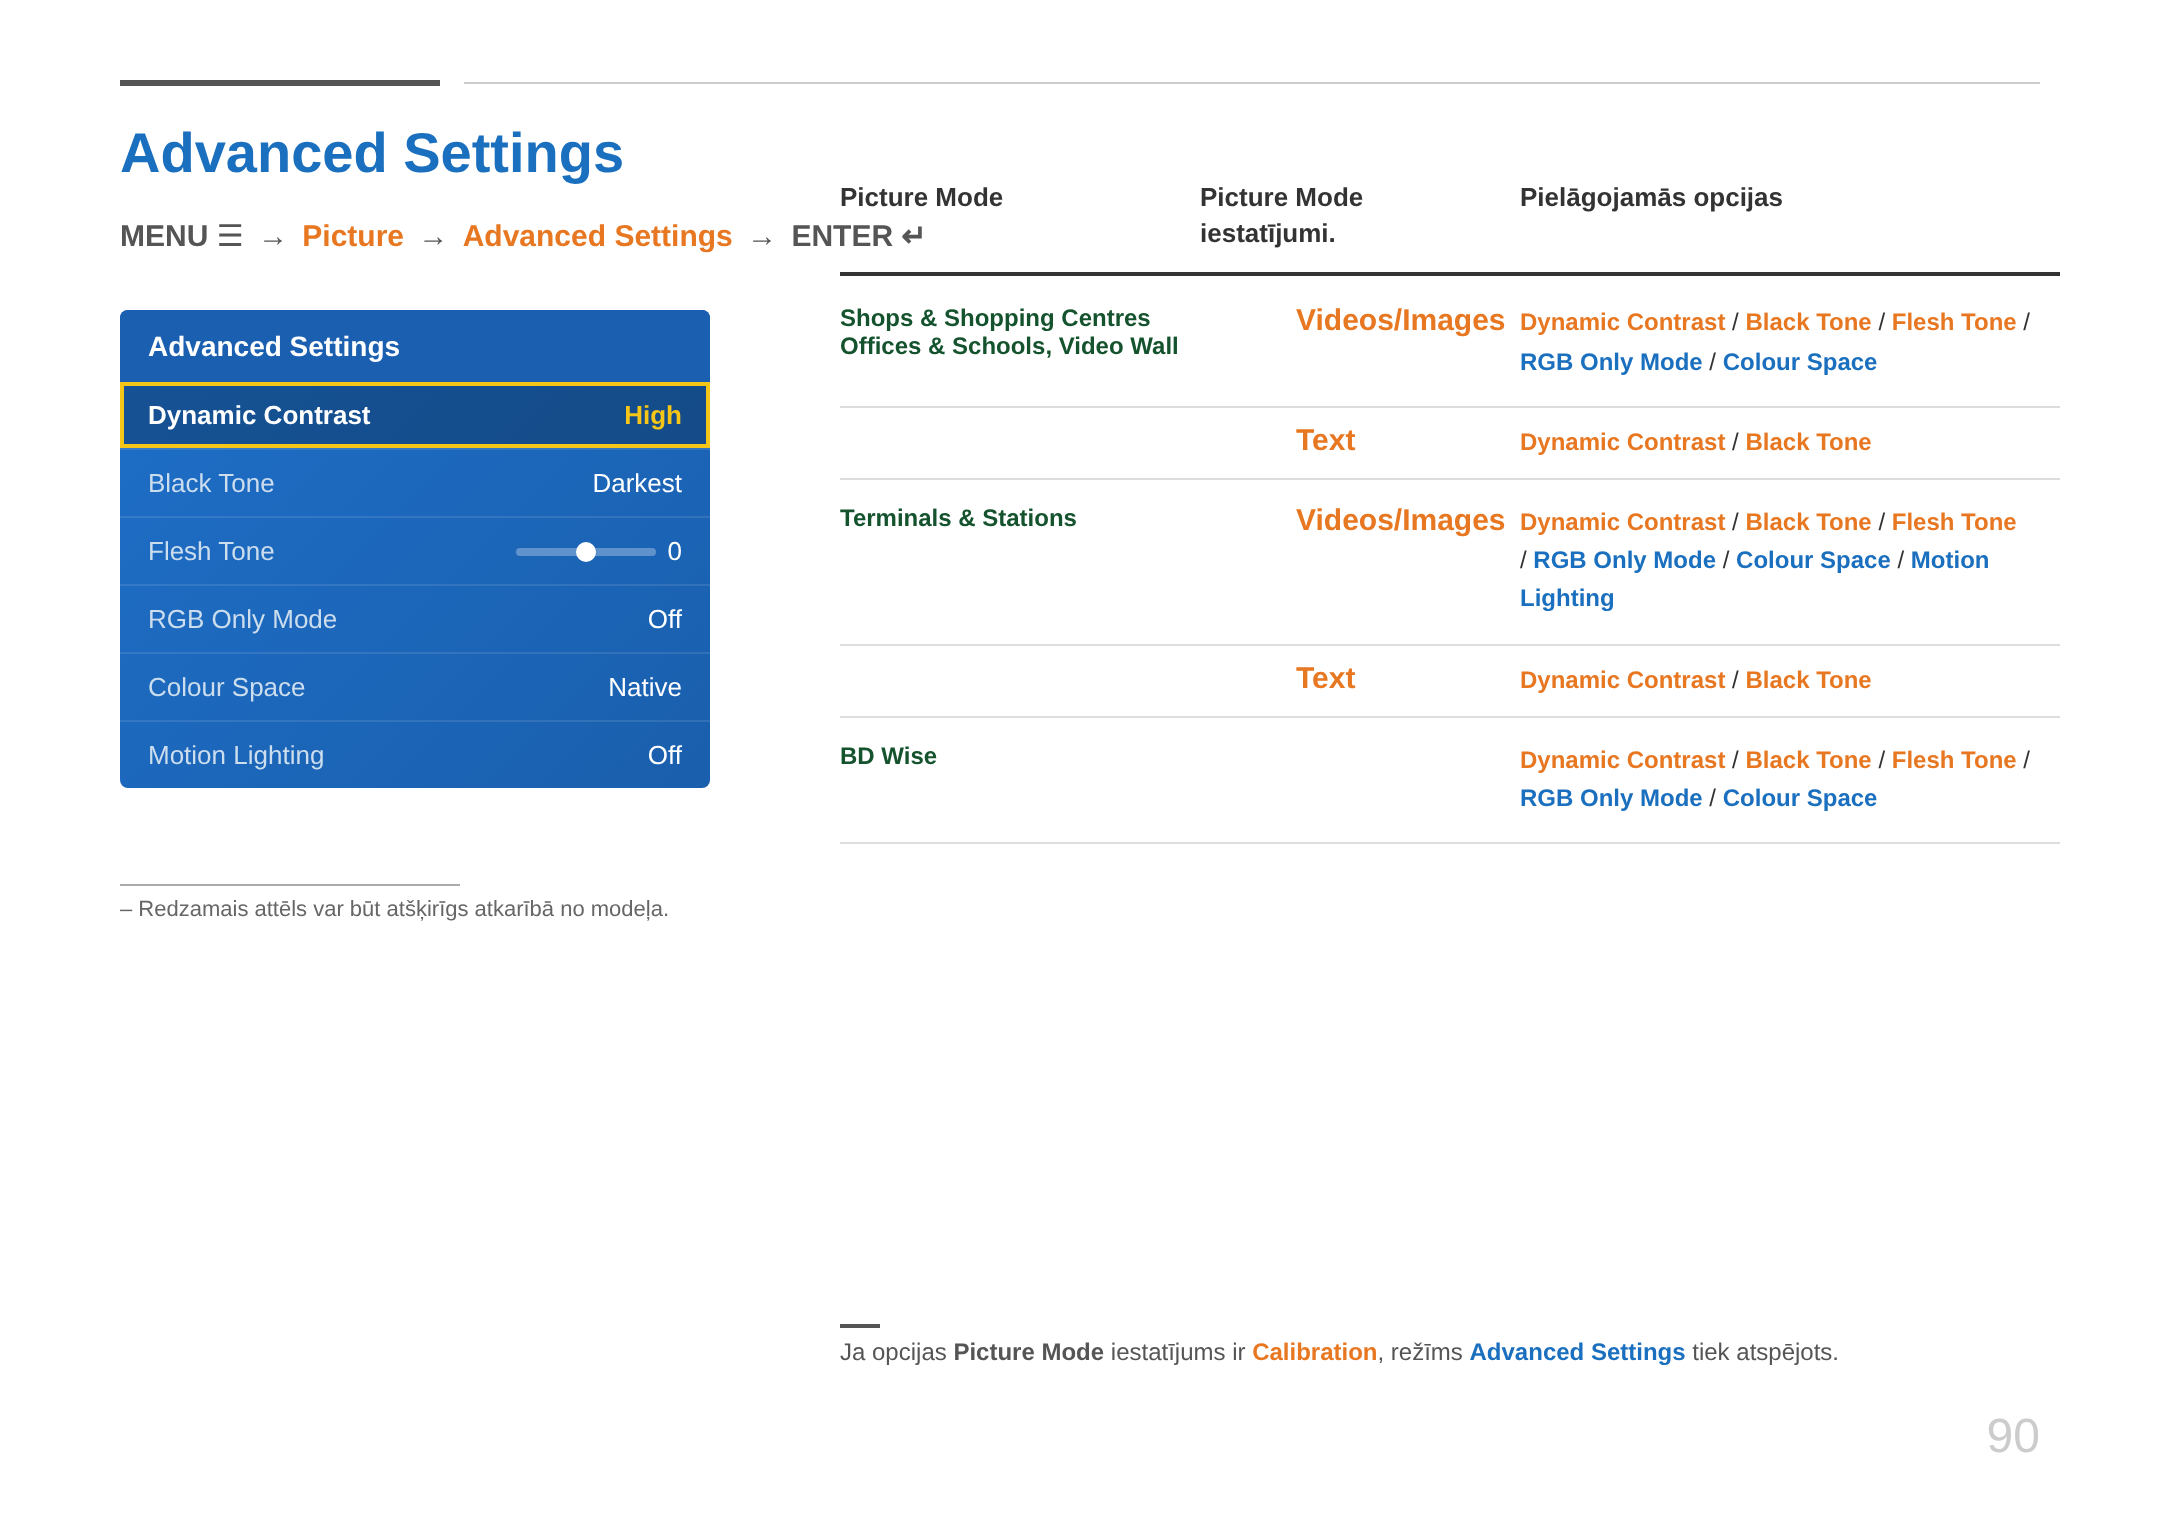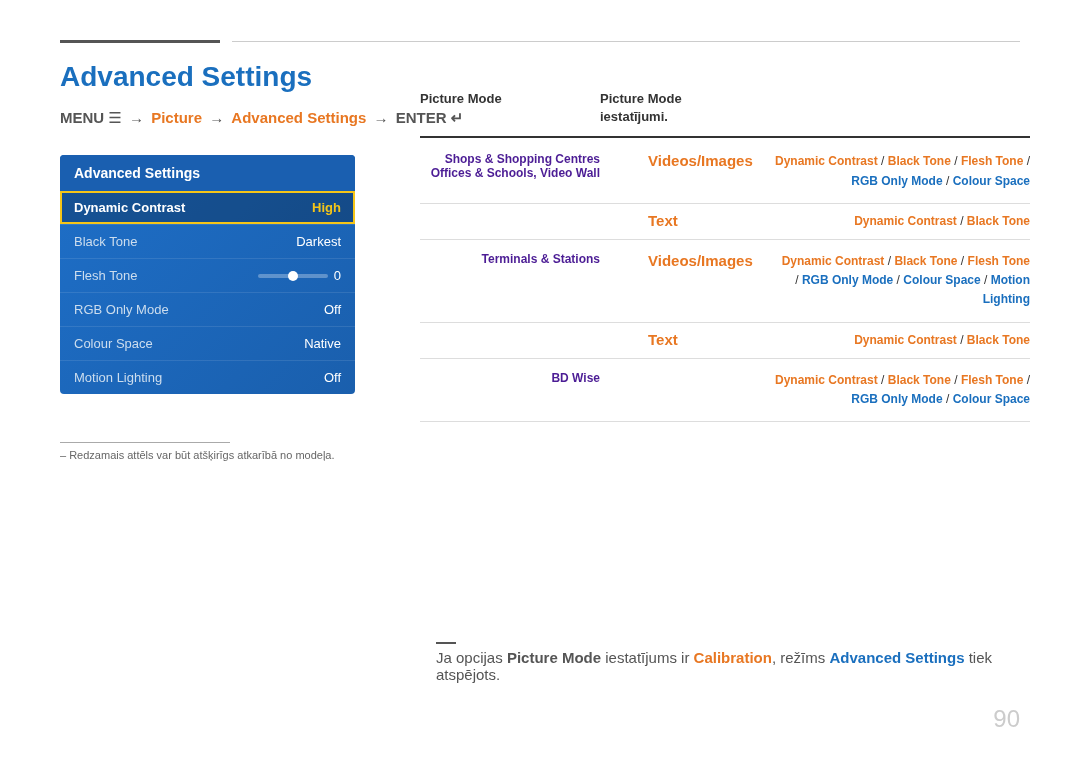--- a/index.html
+++ b/index.html
@@ -167,55 +167,53 @@
       display: grid;
       grid-template-columns: 180px 160px 1fr;
       padding: 12px 0;
       border-bottom: 1px solid #ddd;
       align-items: start;
     }
     .td-mode {
       font-size: 12px;
     }
     .td-mode .mode-name {
-      color: #4c1d95;
+      color: #14532d;
       font-weight: bold;
       display: block;
-      text-align: right;
     }
     .td-type {
       font-size: 15px;
       color: #e87722;
       font-weight: bold;
       margin-left: 48px;
     }
     .td-options {
       font-size: 12px;
       line-height: 1.6;
-      text-align: right;
     }
     .opt-orange { color: #e87722; font-weight: bold; }
     .opt-blue { color: #1a6fbe; font-weight: bold; }
 
     
     .sub-row {
       display: grid;
       grid-template-columns: 180px 160px 1fr;
       padding: 8px 0;
       border-bottom: 1px solid #ddd;
       align-items: start;
     }
 
     
     .bottom-note {
       position: absolute;
       bottom: 80px;
-      left: 436px;
+      left: 420px;
       right: 50px;
-      font-size: 15px;
+      font-size: 12px;
       color: #555;
     }
     .bottom-note .note-rule {
       width: 20px;
       height: 2px;
       background: #555;
       margin-bottom: 5px;
     }
     .note-bold { font-weight: bold; }
     .note-blue { color: #1a6fbe; font-weight: bold; }
@@ -299,20 +297,21 @@
     </div>
   </div>
 
   <div class="right-panel">
 
     <div class="table-header">
       <div class="th-cell">Picture Mode</div>
       <div class="th-cell">
         Picture Mode<br><strong>iestatījumi.</strong>
       </div>
+      <div class="th-cell">Pielāgojamās opcijas</div>
     </div>
 
     <div class="table-row">
       <div class="td-mode">
         <span class="mode-name">Shops &amp; Shopping Centres</span>
         <span class="mode-name">Offices &amp; Schools, Video Wall</span>
       </div>
       <div class="td-type">Videos/Images</div>
       <div class="td-options">
         <span class="opt-orange">Dynamic Contrast</span> / <span class="opt-orange">Black Tone</span> / <span class="opt-orange">Flesh Tone</span> /<br>

